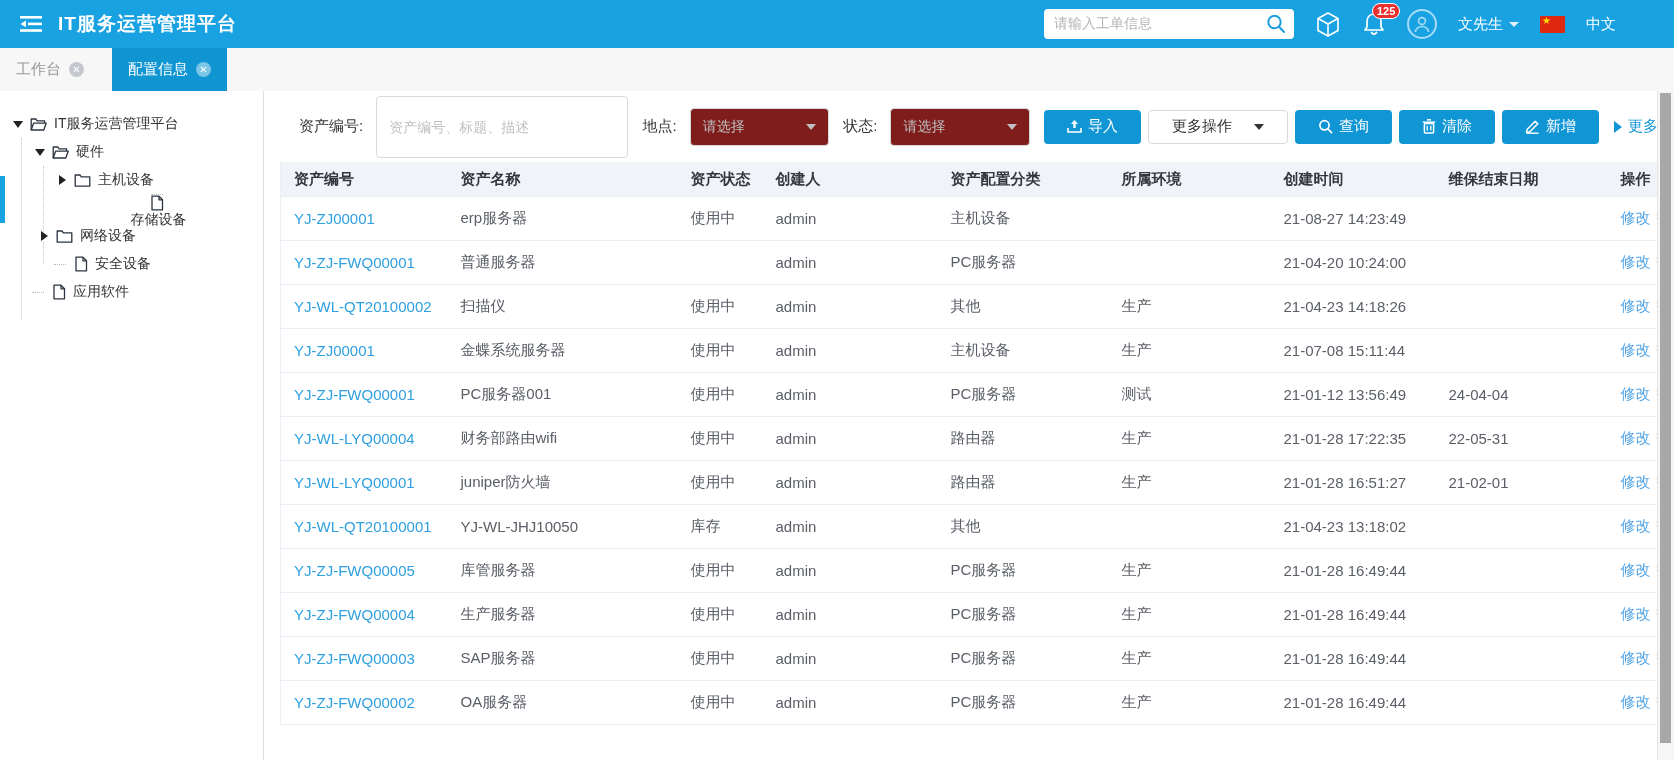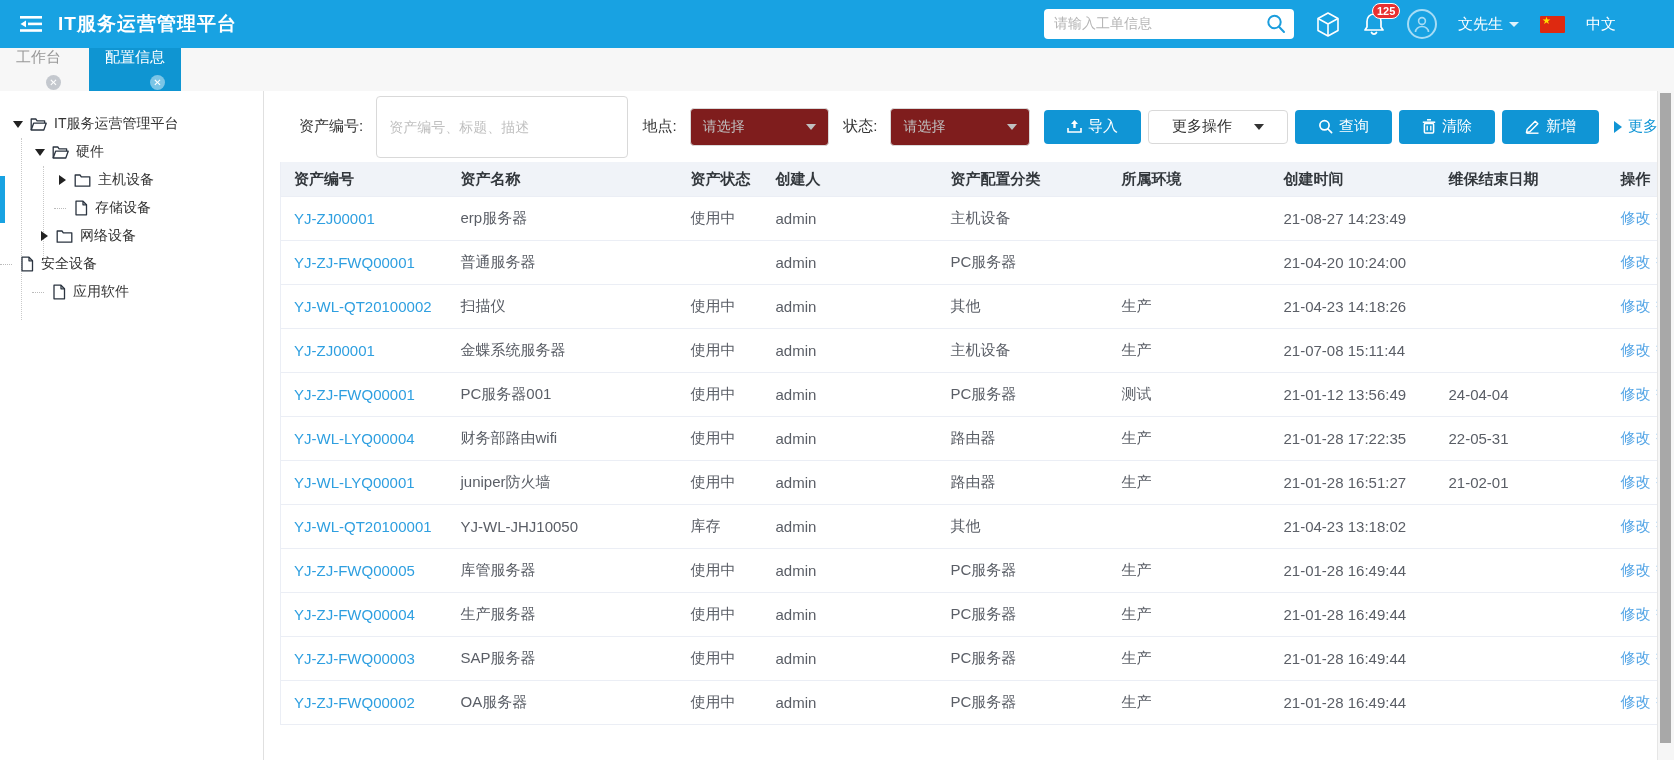--- a/index.html
+++ b/index.html
@@ -22,21 +22,21 @@
   .badge{position:absolute;top:-8px;left:10px;background:#e83030;color:#fff;font-size:11px;font-weight:bold;
          border:1px solid #fff;border-radius:9px;padding:0 4px;line-height:14px;min-width:14px;text-align:center;}
   .avatar{width:26px;height:26px;border-radius:50%;border:2px solid #a6dcf5;display:flex;align-items:center;justify-content:center;}
   .uname{color:#fff;font-size:15px;display:flex;align-items:center;gap:6px;cursor:pointer;}
   .uname .dcaret{width:0;height:0;border-left:5px solid transparent;border-right:5px solid transparent;border-top:5px solid #dff2fb;}
   .flag{width:25px;height:17px;background:#de2910;position:relative;border-radius:1px;}
   .flag .star{position:absolute;left:2px;top:-1px;color:#ffde00;font-size:10px;}
   .lang{color:#fff;font-size:15px;cursor:pointer;}
   
   .tabbar{position:absolute;left:0;top:48px;right:0;height:43px;background:#f7f7f7;border-bottom:1px solid #e2e2e2;display:flex;align-items:stretch;}
-  .tab{display:flex;align-items:flex-end;gap:8px;padding:0 16px;font-size:15px;color:#999;cursor:pointer;flex-direction:column;}
+  .tab{display:flex;align-items:center;gap:8px;padding:0 16px;font-size:15px;color:#999;cursor:pointer;}
   .tab .closer{width:15px;height:15px;border-radius:50%;background:#c4c8ce;color:#fff;font-size:10px;line-height:15px;text-align:center;}
   .tab.active{background:#0f95d2;color:#fff;margin-left:12px;}
   .tab.active .closer{background:rgba(255,255,255,.45);}
   
   .sidebar{position:absolute;left:0;top:91px;width:263px;bottom:0;background:#fff;border-right:1px solid #e0e0e0;}
   .tree{position:relative;padding-top:19px;}
   .tree-row{height:28px;display:flex;align-items:center;font-size:14px;color:#333;cursor:pointer;position:relative;}
   .caret{width:16px;display:inline-flex;justify-content:center;align-items:center;flex:none;}
   .caret-down{width:0;height:0;border-left:5px solid transparent;border-right:5px solid transparent;border-top:7px solid #222;}
   .caret-right{width:0;height:0;border-top:5px solid transparent;border-bottom:5px solid transparent;border-left:7px solid #222;}
@@ -166,42 +166,42 @@
         <span class="caret">
           <span class="caret-right"></span>
         </span>
         <span class="tree-ico">
           <svg width="17" height="15" viewBox="0 0 17 15">
             <path d="M1.2 13.2 V2 h4.8 l1.3 1.8 h8.5 V13.2 Z" fill="none" stroke="#2b3440" stroke-width="1.3" stroke-linejoin="round"></path>
           </svg>
         </span>
         <span>主机设备</span>
       </div>
-      <div class="tree-row" style="padding-left: 54px;">
+      <div class="tree-row" style="padding-left: 54px; flex-direction: column;">
         <span class="stub"></span>
         <span class="tree-ico">
           <svg width="14" height="16" viewBox="0 0 14 16">
             <path d="M2 1.2 h7 l3.5 3.6 V14.8 H2 Z" fill="none" stroke="#2b3440" stroke-width="1.3" stroke-linejoin="round"></path>
             <path d="M9 1.2 V4.8 h3.5" fill="none" stroke="#2b3440" stroke-width="1.3" stroke-linejoin="round"></path>
           </svg>
         </span>
         <span>存储设备</span>
       </div>
       <div class="tree-row" style="padding-left: 28px; margin-left: 8px;">
         <span class="caret">
           <span class="caret-right"></span>
         </span>
         <span class="tree-ico">
           <svg width="17" height="15" viewBox="0 0 17 15">
             <path d="M1.2 13.2 V2 h4.8 l1.3 1.8 h8.5 V13.2 Z" fill="none" stroke="#2b3440" stroke-width="1.3" stroke-linejoin="round"></path>
           </svg>
         </span>
         <span>网络设备</span>
       </div>
-      <div class="tree-row" style="">
+      <div class="tree-row" style="padding-left: 54px;">
         <span class="stub"></span>
         <span class="tree-ico">
           <svg width="14" height="16" viewBox="0 0 14 16">
             <path d="M2 1.2 h7 l3.5 3.6 V14.8 H2 Z" fill="none" stroke="#2b3440" stroke-width="1.3" stroke-linejoin="round"></path>
             <path d="M9 1.2 V4.8 h3.5" fill="none" stroke="#2b3440" stroke-width="1.3" stroke-linejoin="round"></path>
           </svg>
         </span>
         <span>安全设备</span>
       </div>
       <div class="tree-row" style="padding-left: 32px;">

